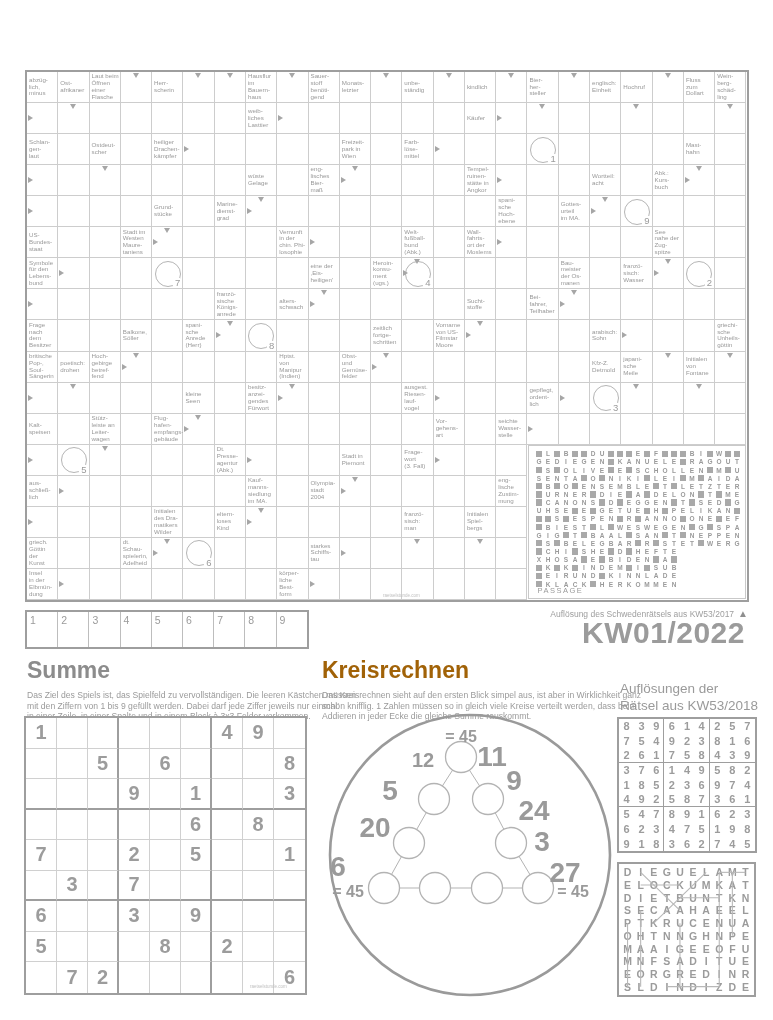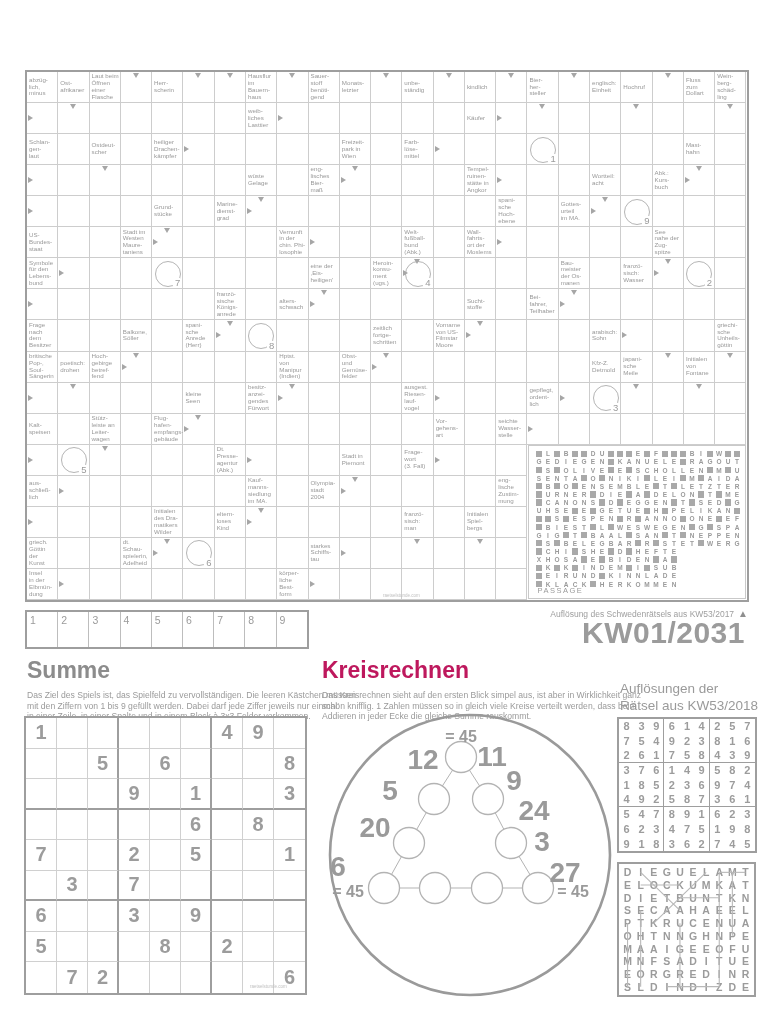--- a/index.html
+++ b/index.html
@@ -45,21 +45,21 @@
   #sudoku-title{left:27px;top:657px;font-size:23px;font-weight:bold;color:#8c8c8c;}
   #sudoku-desc{left:27px;top:690px;font-size:8.6px;line-height:10.6px;color:#9a9a9a;}
   #sudoku-grid{left:24px;top:716px;border:2.5px solid #9e9e9e;display:grid;
                grid-template-columns:repeat(9,31px);grid-template-rows:repeat(9,30.5px);background:#fff;}
   .sc{box-sizing:border-box;border-right:1px solid #d0d0d0;border-bottom:1px solid #d0d0d0;
       display:flex;align-items:center;justify-content:center;font-size:20px;font-weight:bold;color:#9c9c9c;}
   .sc.br{border-right:2.5px solid #9e9e9e;} .sc.bb{border-bottom:2.5px solid #9e9e9e;}
   .sc.er{border-right:none;} .sc.eb{border-bottom:none;}
 
   
-  #kreis-title{left:322px;top:657px;font-size:23px;font-weight:bold;color:#be185d;}
+  #kreis-title{left:322px;top:657px;font-size:23px;font-weight:bold;color:#a16207;}
   #kreis-desc{left:322px;top:690px;font-size:8.6px;line-height:10.6px;color:#9a9a9a;}
   #kreis-svg{left:320px;top:705px;}
   .klabel{position:absolute;transform:translate(-50%,-50%);color:#9a9a9a;font-weight:bold;white-space:nowrap;z-index:2;}
   #kreis-q{left:327px;top:909px;width:285px;text-align:center;font-size:13px;font-weight:bold;
            color:#9a9a9a;line-height:14.5px;}
 
   
   #sol-title{left:620px;top:681px;font-size:13.5px;color:#9a9a9a;line-height:16.5px;}
   #sol-sudoku{left:617px;top:717px;width:136px;height:132px;border:2px solid #9e9e9e;box-sizing:content-box;
               display:grid;grid-template-columns:repeat(9,1fr);grid-template-rows:repeat(9,1fr);background:#fff;}
@@ -1566,21 +1566,21 @@
       <div class="arc">
         <b>9</b>
       </div>
     </div>
 
   <div class="abs" id="sol-note">
     <span>Auflösung des Schwedenrätsels aus KW53/2017</span>
     <span class="tri">▲</span>
   </div>
 
-  <div class="abs" id="kw-title">KW01/2031</div>
+  <div class="abs" id="kw-title">KW01/2022</div>
 
   <div class="abs" id="sudoku-title">Summe</div>
   <div class="abs pre" id="sudoku-desc">Das Ziel des Spiels ist, das Spielfeld zu vervollständigen. Die leeren Kästchen müssen
 mit den Ziffern von 1 bis 9 gefüllt werden. Dabei darf jede Ziffer jeweils nur einmal
 in einer Zeile, in einer Spalte und in einem Block à 3x3 Felder vorkommen.</div>
   <div class="abs" id="sudoku-grid">
       <div class="sc">1</div>
       <div class="sc"></div>
       <div class="sc br"></div>
       <div class="sc"></div>
@@ -1688,21 +1688,21 @@
       <circle cx="89" cy="138" r="15.5"></circle>
         <circle cx="191" cy="138" r="15.5"></circle>
       <circle cx="64" cy="183" r="15.5"></circle>
         <circle cx="115" cy="183" r="15.5"></circle>
         <circle cx="167" cy="183" r="15.5"></circle>
         <circle cx="218" cy="183" r="15.5"></circle>
     </g>
   </svg>
   <div id="kreis-labels">
       <div class="klabel" style="left: 461px; top: 737px; font-size: 16px;">= 45</div>
-      <div class="klabel" style="left: 423px; top: 760px; font-size: 28px;">12</div>
+      <div class="klabel" style="left: 423px; top: 760px; font-size: 20px;">12</div>
       <div class="klabel" style="left: 492px; top: 757px; font-size: 28px;">11</div>
       <div class="klabel" style="left: 390px; top: 791px; font-size: 28px;">5</div>
       <div class="klabel" style="left: 514px; top: 781px; font-size: 28px;">9</div>
       <div class="klabel" style="left: 375px; top: 828px; font-size: 28px;">20</div>
       <div class="klabel" style="left: 534px; top: 811px; font-size: 28px;">24</div>
       <div class="klabel" style="left: 542px; top: 842px; font-size: 28px;">3</div>
       <div class="klabel" style="left: 338px; top: 867px; font-size: 28px;">6</div>
       <div class="klabel" style="left: 565px; top: 873px; font-size: 28px;">27</div>
       <div class="klabel" style="left: 348px; top: 892px; font-size: 16px;">= 45</div>
       <div class="klabel" style="left: 573px; top: 892px; font-size: 16px;">= 45</div>

